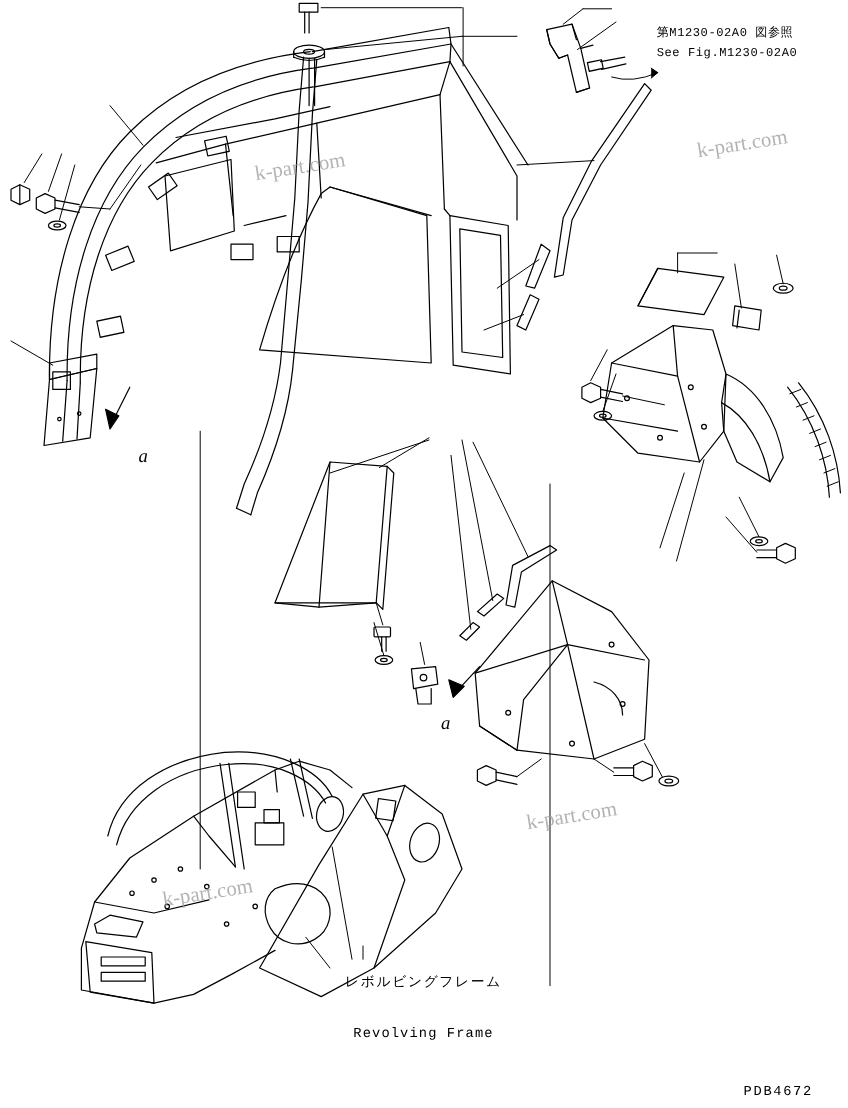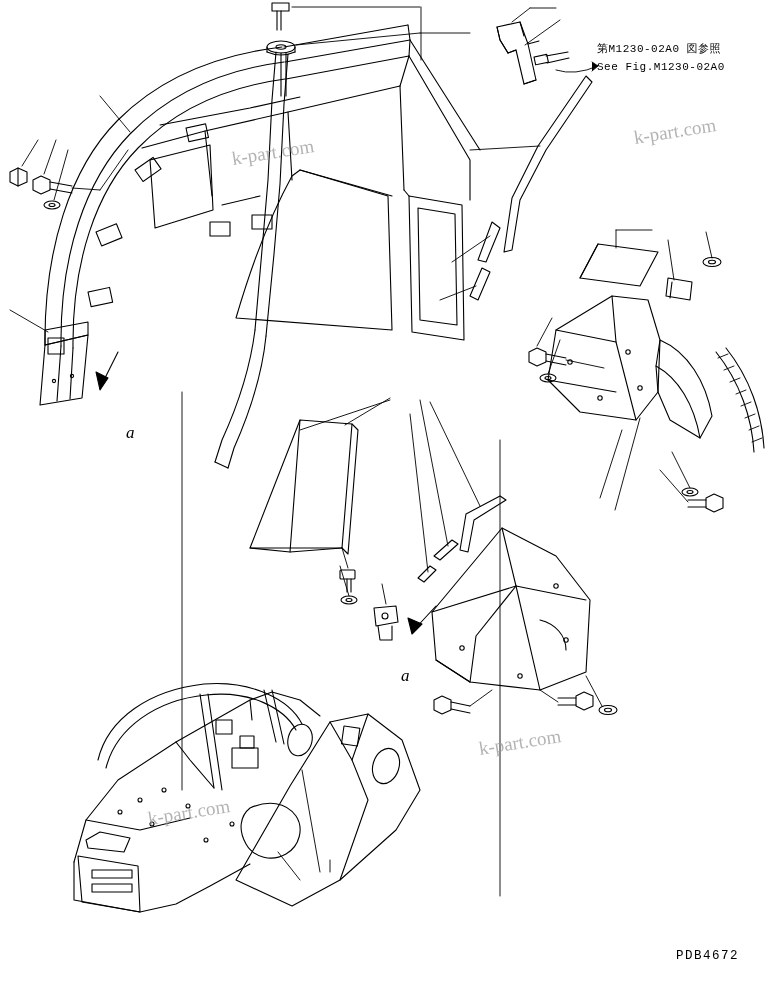--- a/index.html
+++ b/index.html
@@ -19,21 +19,20 @@
     position: absolute;
     left: 0;
     top: 0;
     width: 771px;
     height: 1007px;
   }
   .txt {
     position: absolute;
     white-space: pre;
     color: #000000;
-    margin-top: 18px;
   }
   .mono {
     font-family: "Liberation Mono", monospace;
   }
   .ref-note {
     font-size: 11px;
     line-height: 14px;
     letter-spacing: 0.5px;
   }
   .callout {
@@ -406,21 +405,25 @@
     </g>
 
   </svg>
 
   <div class="txt ref-note mono" style="left:597px; top:24px;">第M1230-02A0 図参照</div>
   <div class="txt ref-note mono" style="left:597px; top:42px;font-family:Liberation Mono, monospace;">See Fig.M1230-02A0</div>
 
   <div class="txt callout" style="left:126px; top:405px;">a</div>
   <div class="txt callout" style="left:401px; top:648px;">a</div>
 
-
-  <div class="txt page-code" style="left:676px; top:931px;">PDB4672</div>
+  <div class="txt frame-label" style="left:310px; top:852px; width:150px;">
+    <div class="jp">レボルビングフレーム</div>
+    <div class="en">Revolving Frame</div>
+  </div>
+
+  <div class="txt page-code" style="left:676px; top:985px;">PDB4672</div>
 
   <div class="wm" style="left:232px; top:148px;">k-part.com</div>
   <div class="wm" style="left:634px; top:127px;">k-part.com</div>
   <div class="wm" style="left:148px; top:808px;">k-part.com</div>
   <div class="wm" style="left:479px; top:738px;">k-part.com</div>
 
 </div>
 
 </body></html>

